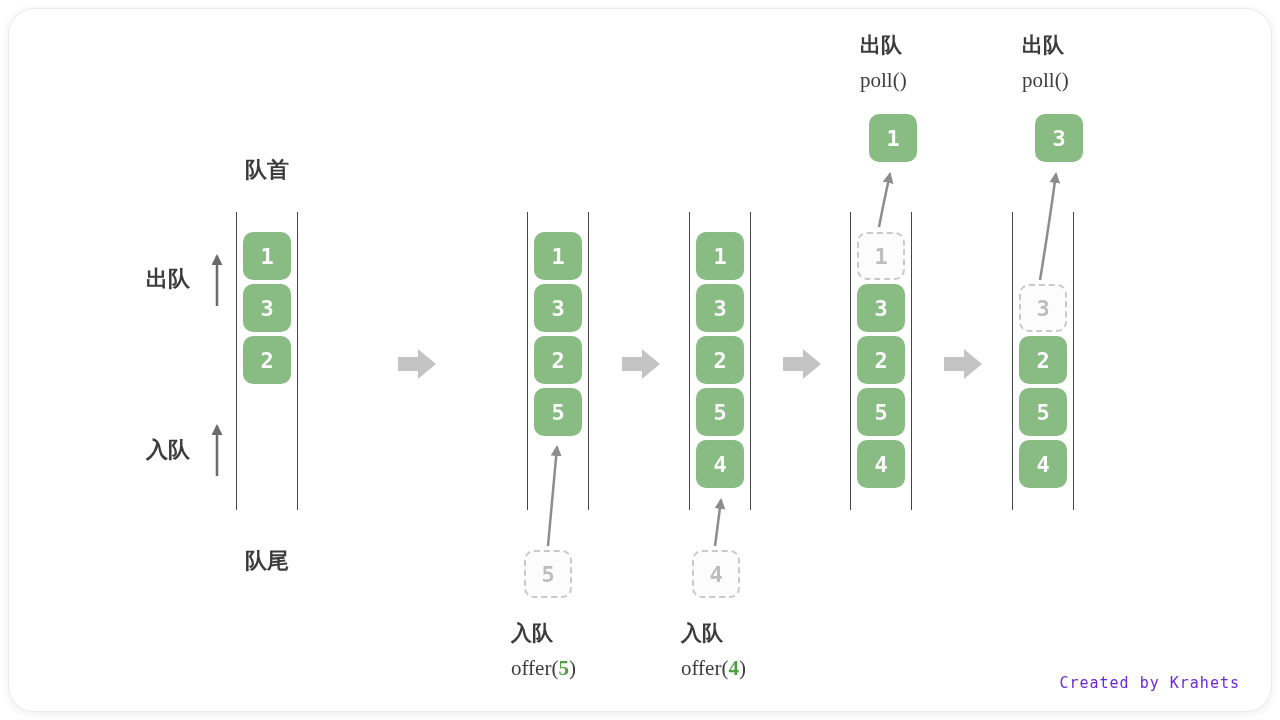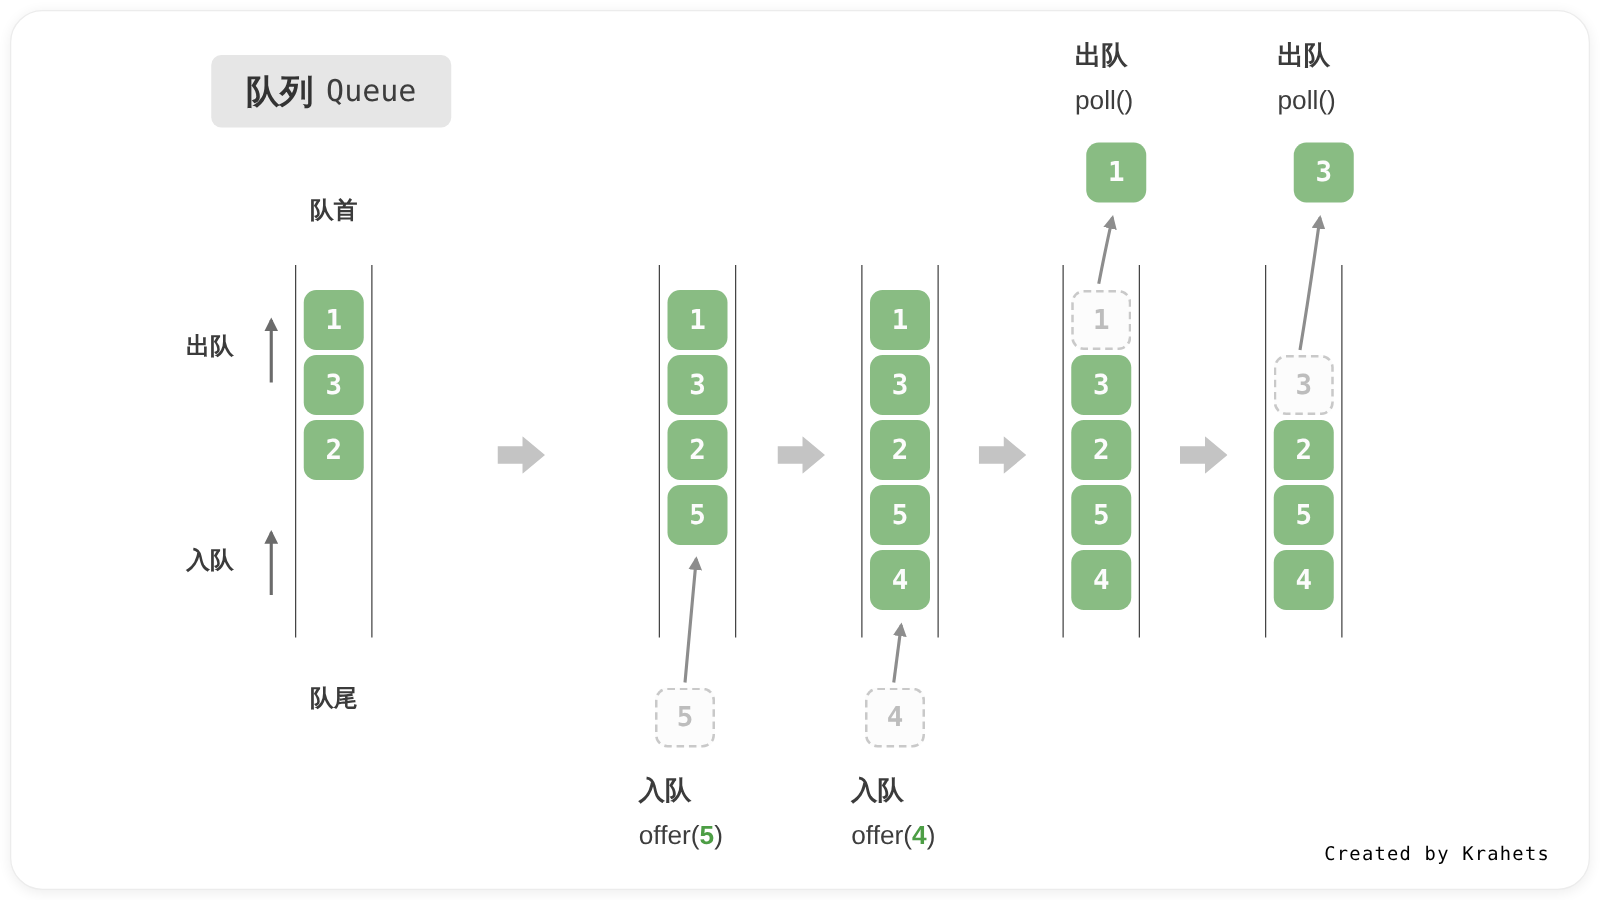--- a/index.html
+++ b/index.html
@@ -24,21 +24,21 @@
     box-shadow:0 2px 10px rgba(0,0,0,0.07);
   }
   .title-box{
     position:absolute;left:169px;top:44px;width:192px;height:58px;
     background:#e6e6e6;border-radius:8px;
     display:flex;align-items:center;justify-content:center;gap:10px;
   }
   .title-zh{font-size:27px;font-weight:700;color:#333;}
   .title-en{font-family:"DejaVu Sans Mono",monospace;font-size:24px;color:#3d3d3d;}
 
-  .zh-label{position:absolute;font-size:19px;font-weight:700;color:var(--ink);text-align:center;}
+  .zh-label{position:absolute;font-size:22px;font-weight:700;color:var(--ink);text-align:center;}
   .lbl-front{left:217px;top:155px;width:100px;}
   .lbl-rear{left:217px;top:546px;width:100px;}
   .lbl-dequeue{left:133px;top:264px;width:70px;}
   .lbl-enqueue{left:133px;top:435px;width:70px;}
 
   .queue-col{
     position:absolute;top:212px;width:62px;height:298px;box-sizing:border-box;
     border-left:1.5px solid var(--line);border-right:1.5px solid var(--line);
   }
   .col1{left:236px;} .col2{left:527px;} .col3{left:689px;} .col4{left:850px;} .col5{left:1012px;}
@@ -56,41 +56,37 @@
   .float-box{
     position:absolute;width:48px;height:48px;border-radius:10px;box-sizing:border-box;
     display:flex;align-items:center;justify-content:center;
     font-family:"DejaVu Sans Mono",monospace;font-size:22px;font-weight:700;
   }
   .float-box.solid{background:var(--green);color:#fcfcfc;}
   .float-box.dashed{border:2px dashed var(--dash-border);background:#fcfcfc;color:var(--dash-text);}
 
   .op-block{position:absolute;white-space:nowrap;}
   .op-zh{font-size:21px;font-weight:700;color:var(--ink);line-height:36px;}
-  .op-code{font-family:Liberation Sans, sans-serif;font-size:21px;color:#3d3d3d;line-height:35px;text-align:center;}
+  .op-code{font-family:Liberation Serif, serif;font-size:21px;color:#3d3d3d;line-height:35px;text-align:center;}
   .op-arg{color:var(--green-accent);font-weight:700;}
 
   .block-arrow{position:absolute;width:38px;height:30px;}
 
   .watermark{
     position:absolute;right:40px;top:674px;
-    font-family:"DejaVu Sans Mono",monospace;font-size:15px;color:#000000;letter-spacing:1px;
+    font-family:"DejaVu Sans Mono",monospace;font-size:15px;color:#6d28d9;letter-spacing:1px;
   }
   svg.overlay{position:absolute;left:0;top:0;pointer-events:none;}
 </style>
 </head>
 <body>
 
 <div id="canvas">
   <div class="card"></div>
 
-  <div class="title-box">
-    <span class="title-zh">队列</span>
-    <span class="title-en">Queue</span>
-  </div>
 
   <div class="zh-label lbl-front">队首</div>
   <div class="zh-label lbl-rear">队尾</div>
   <div class="zh-label lbl-dequeue">出队</div>
   <div class="zh-label lbl-enqueue">入队</div>
 
   <div class="queue-col col1">
     <div class="cell solid s0">1</div>
     <div class="cell solid s1">3</div>
     <div class="cell solid s2">2</div>

